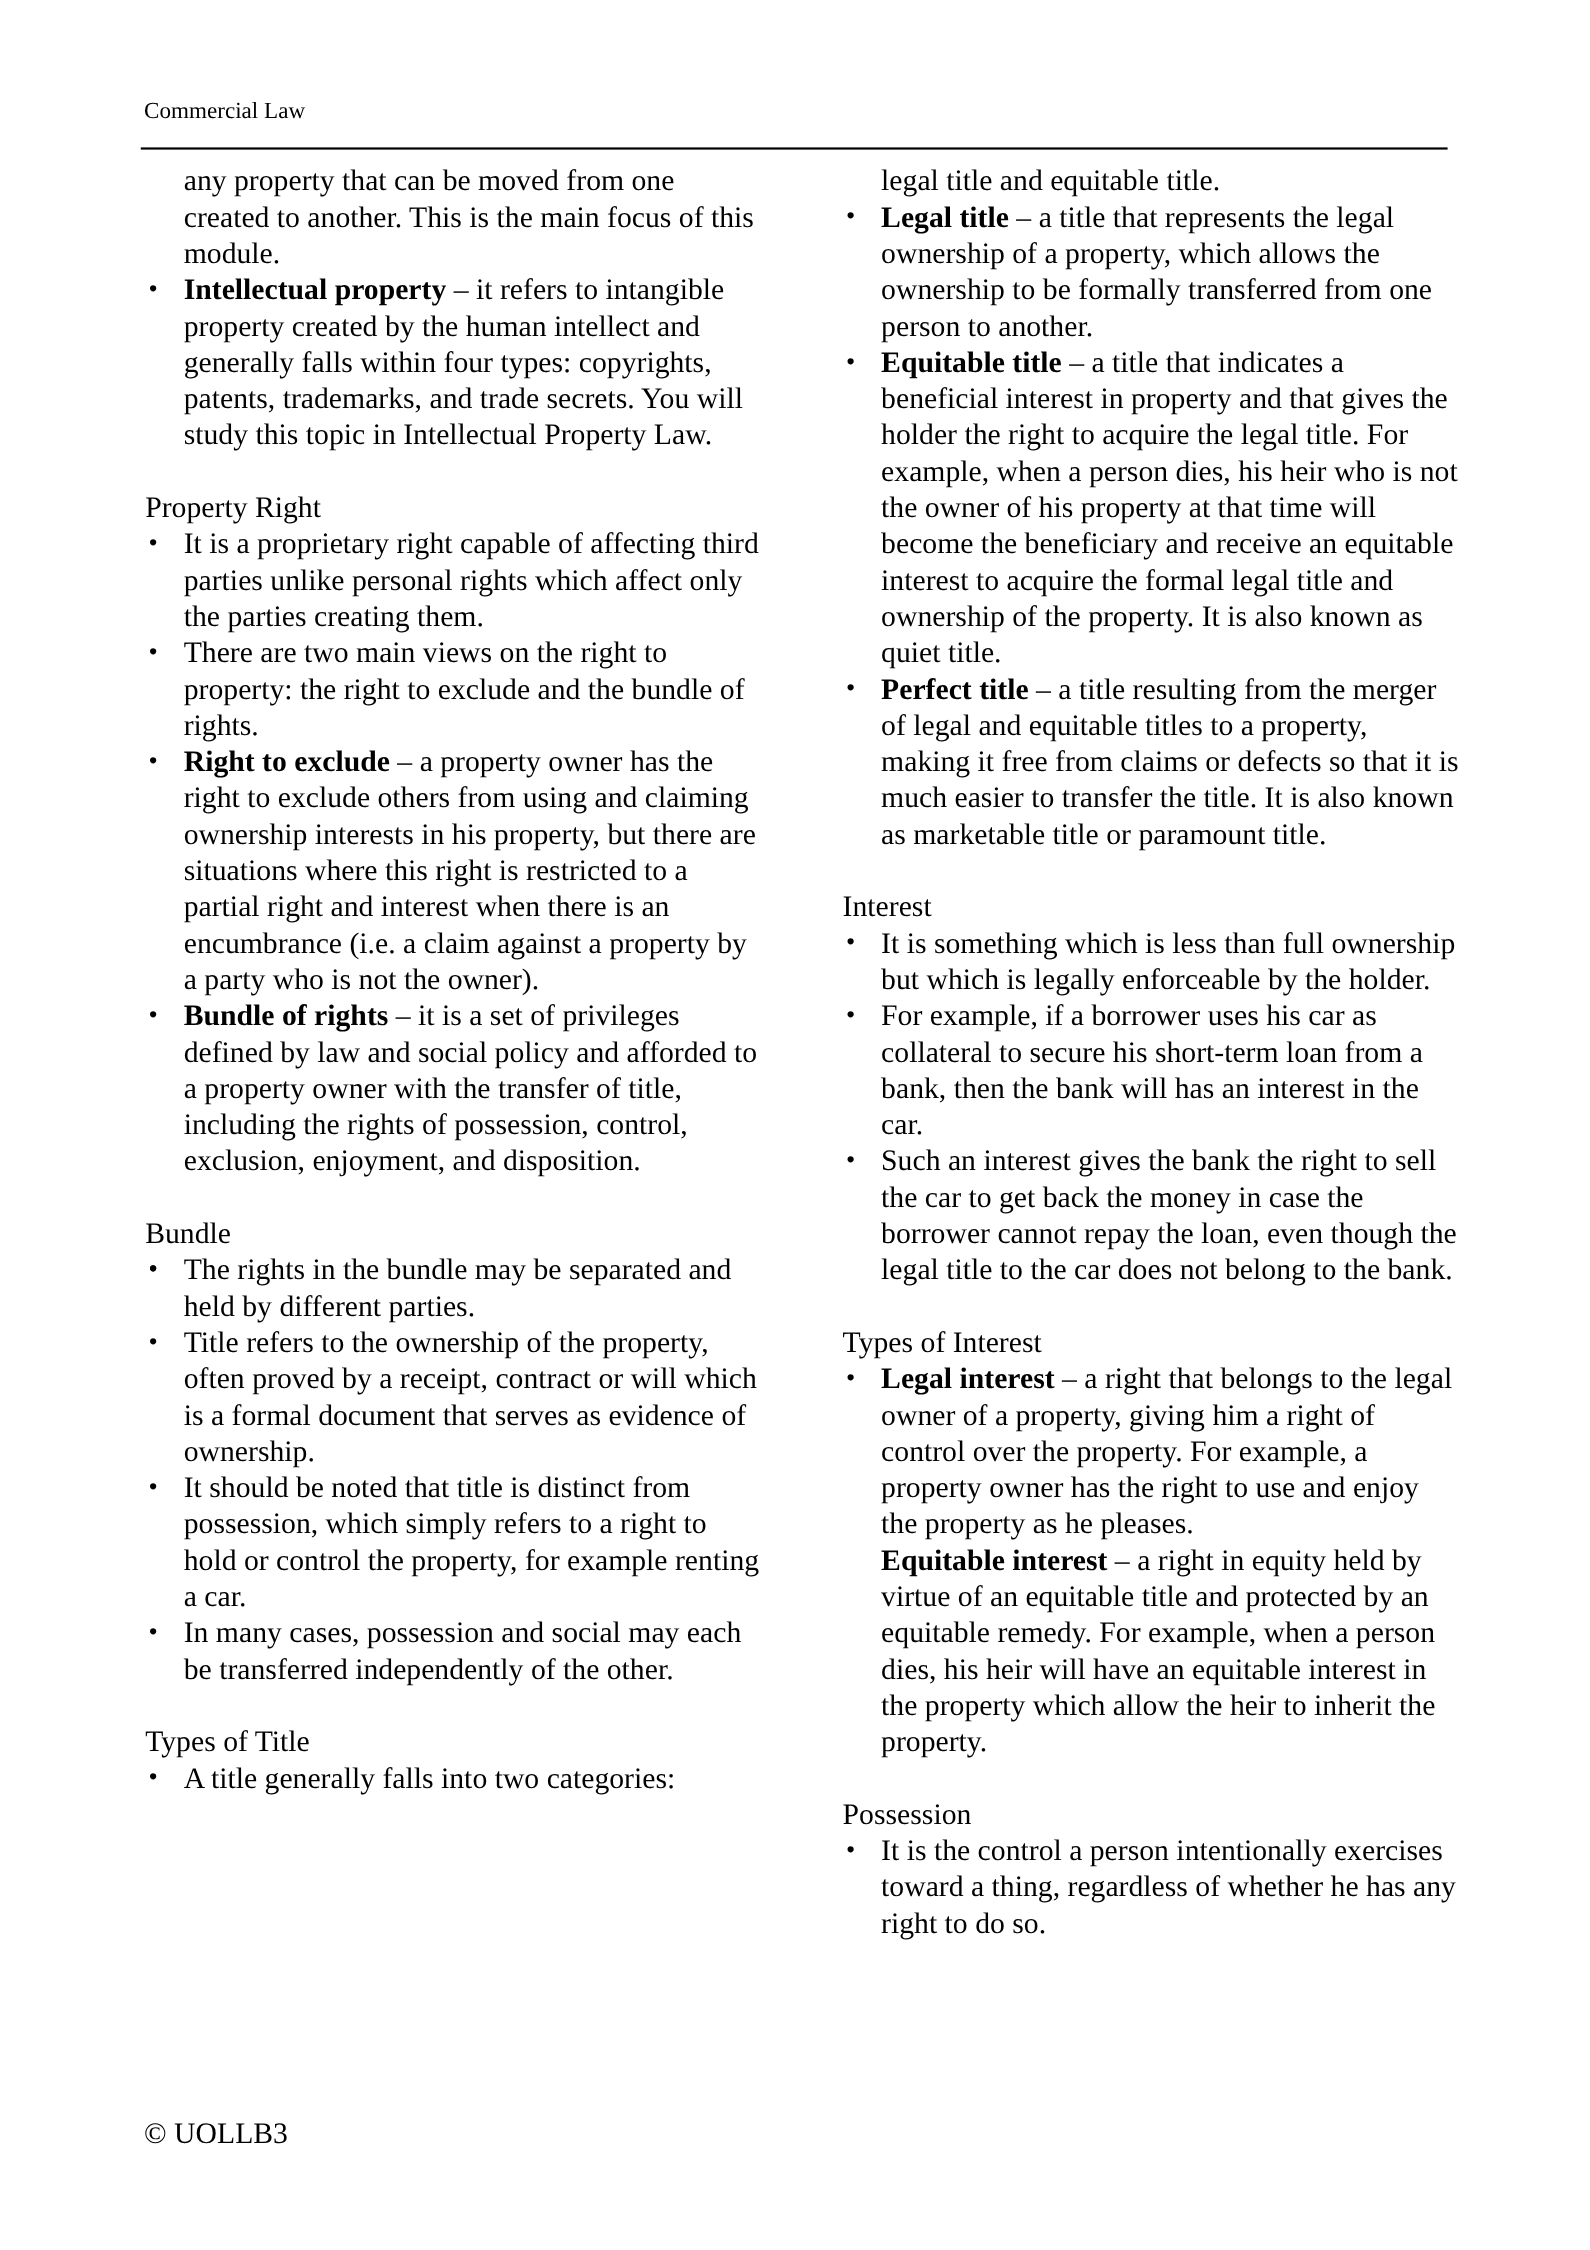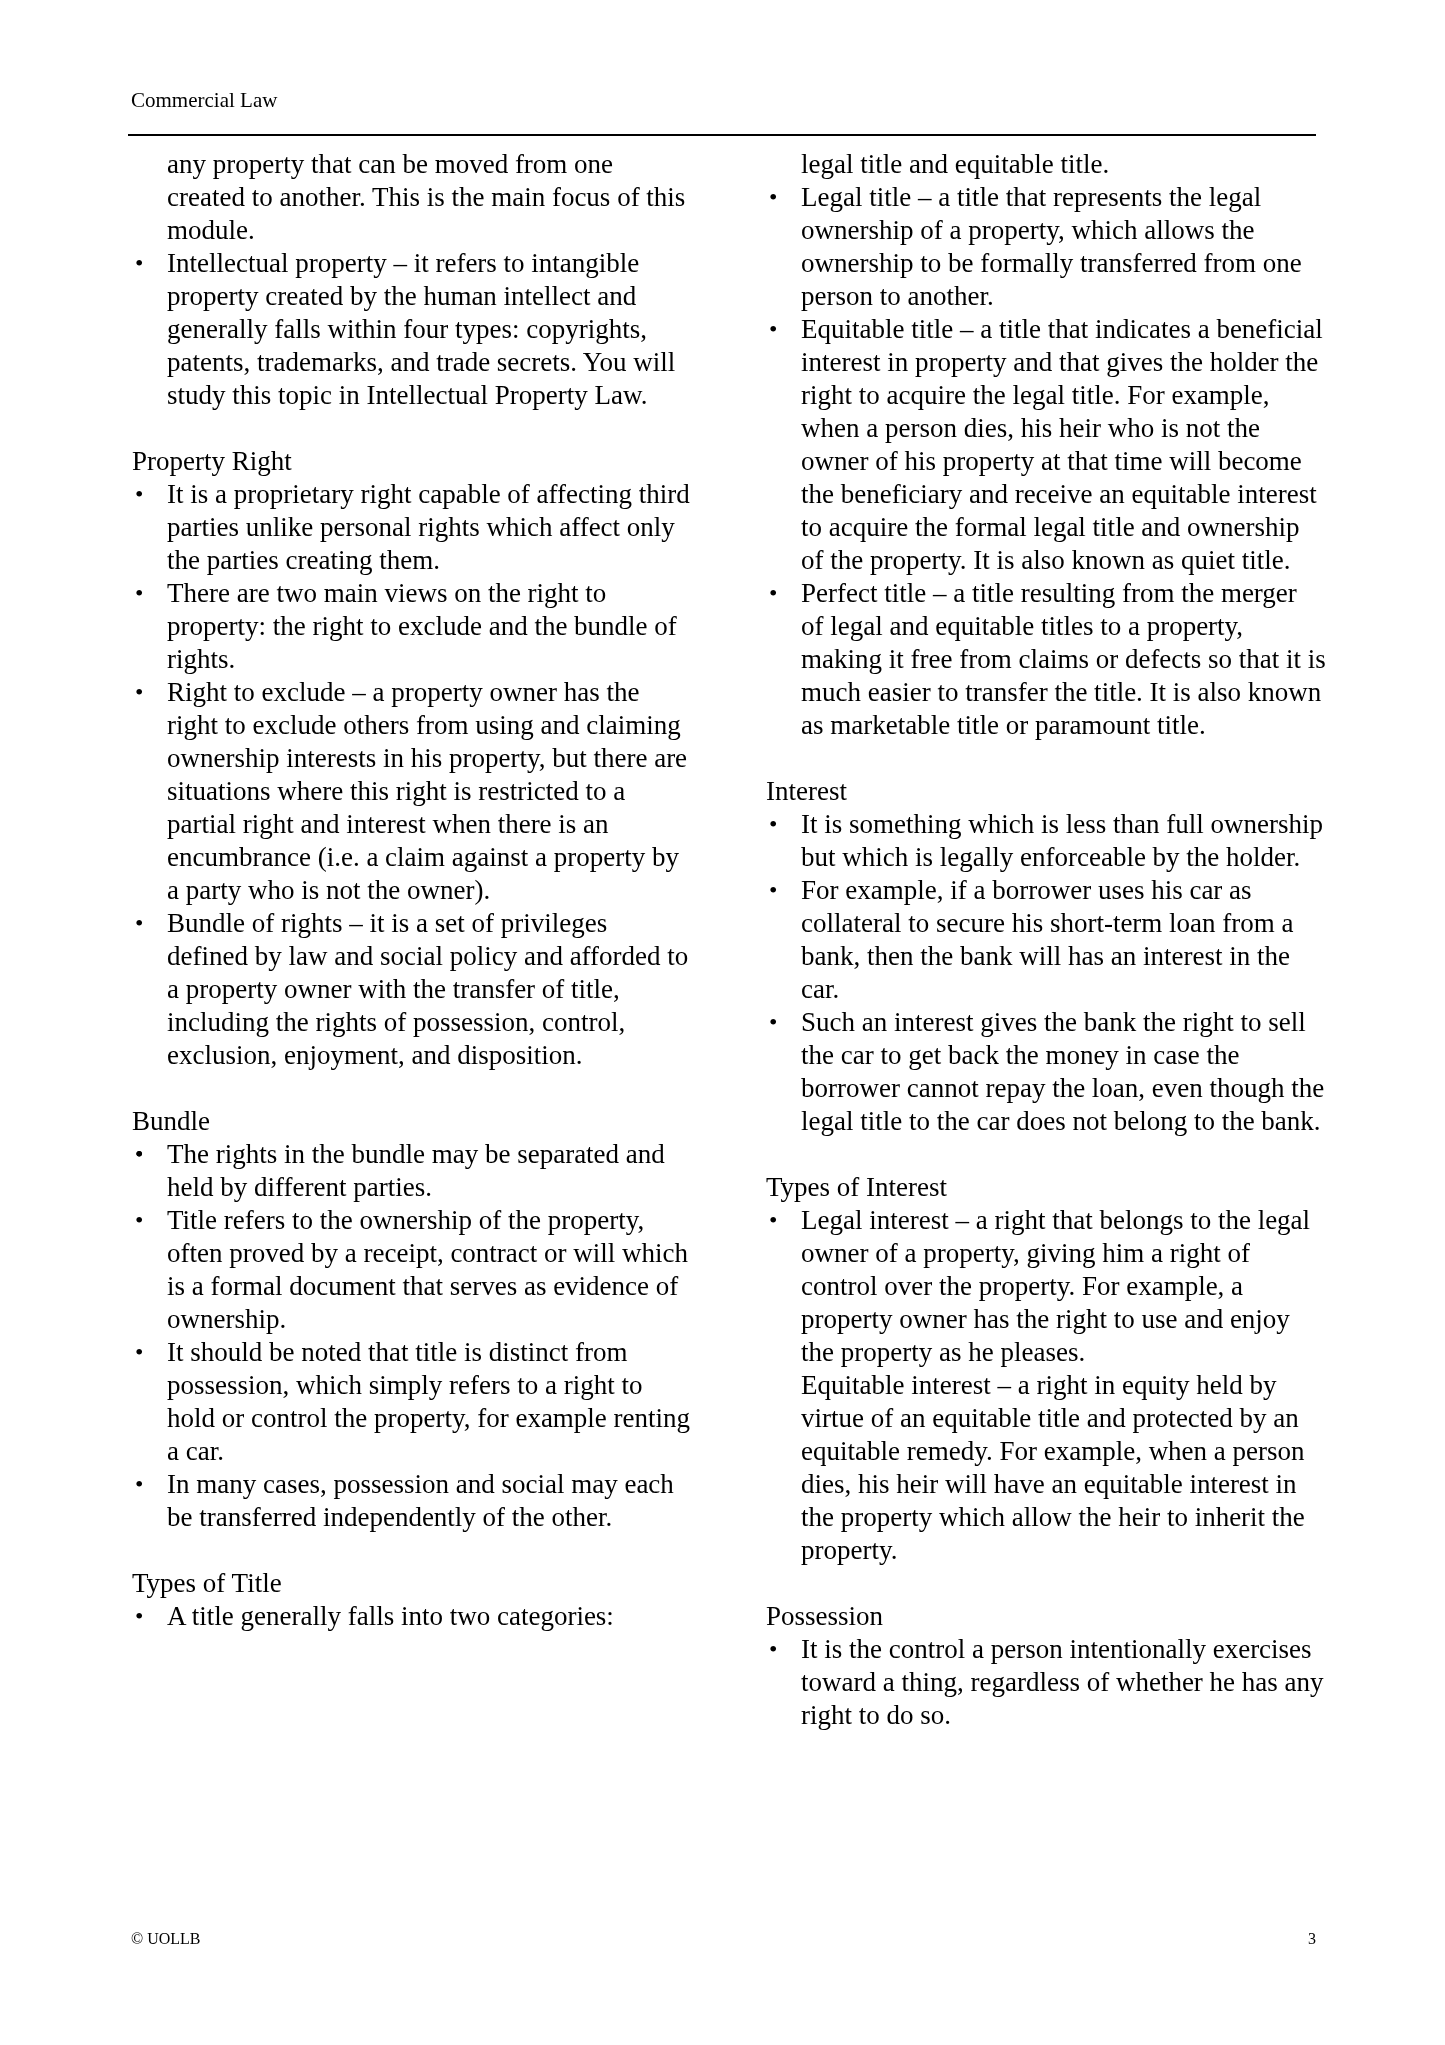--- a/index.html
+++ b/index.html
@@ -21,26 +21,26 @@
     .col-left { left: 132px; width: 560px; }
     .col-right { left: 766px; width: 560px; }
     .section { margin: 0; }
     .section + .section { margin-top: 33px; }
     .heading { font-weight: normal; margin: 0; }
     ul.bullets { list-style: none; margin: 0; padding: 0; }
     ul.bullets li { position: relative; padding-left: 35px; }
     ul.bullets li .bullet {
       position: absolute; left: 3px; top: 0; font-size: 24px;
     }
-    .term { font-weight: normal; }
+    .term { font-weight: bold; }
     .cont-text { padding-left: 35px; }
     .page-footer {
       position: absolute; left: 131px; top: 1925px; width: 1185px;
-      font-size: 16px; line-height: 28px;
-      display: flex; justify-content: space-between;
+      font-size: 27px; line-height: 28px;
+      display: flex; 
     }
   </style>
 </head>
 <body>
 
 <div class="page-header">
   <span>Commercial Law</span>
 </div>
 
 <div class="column col-left">

